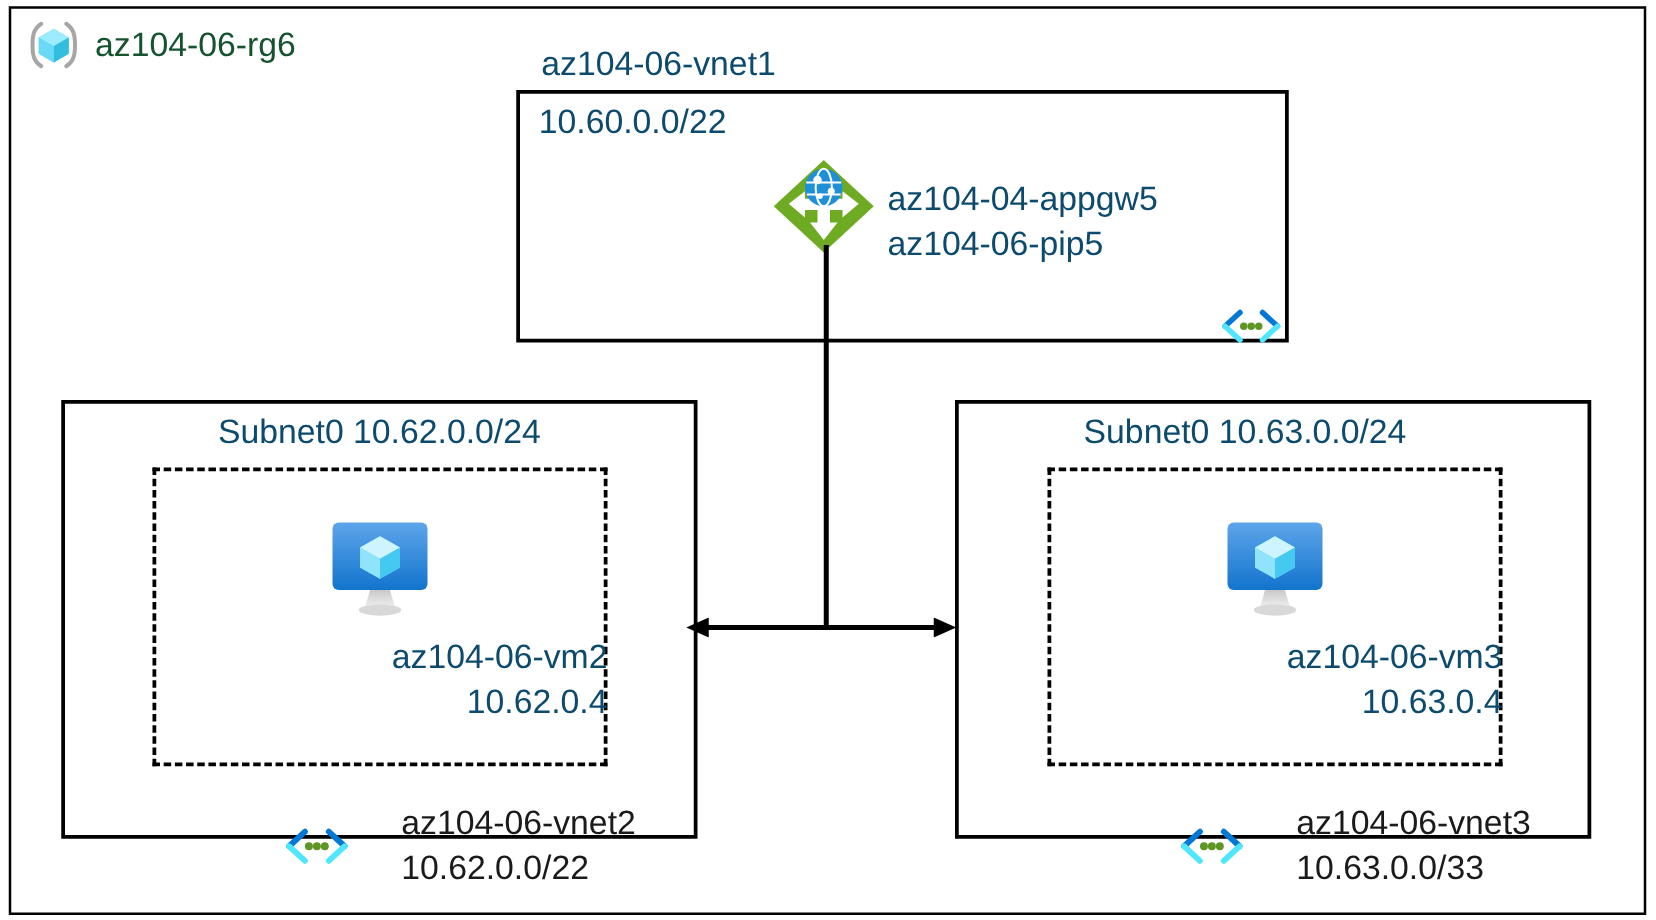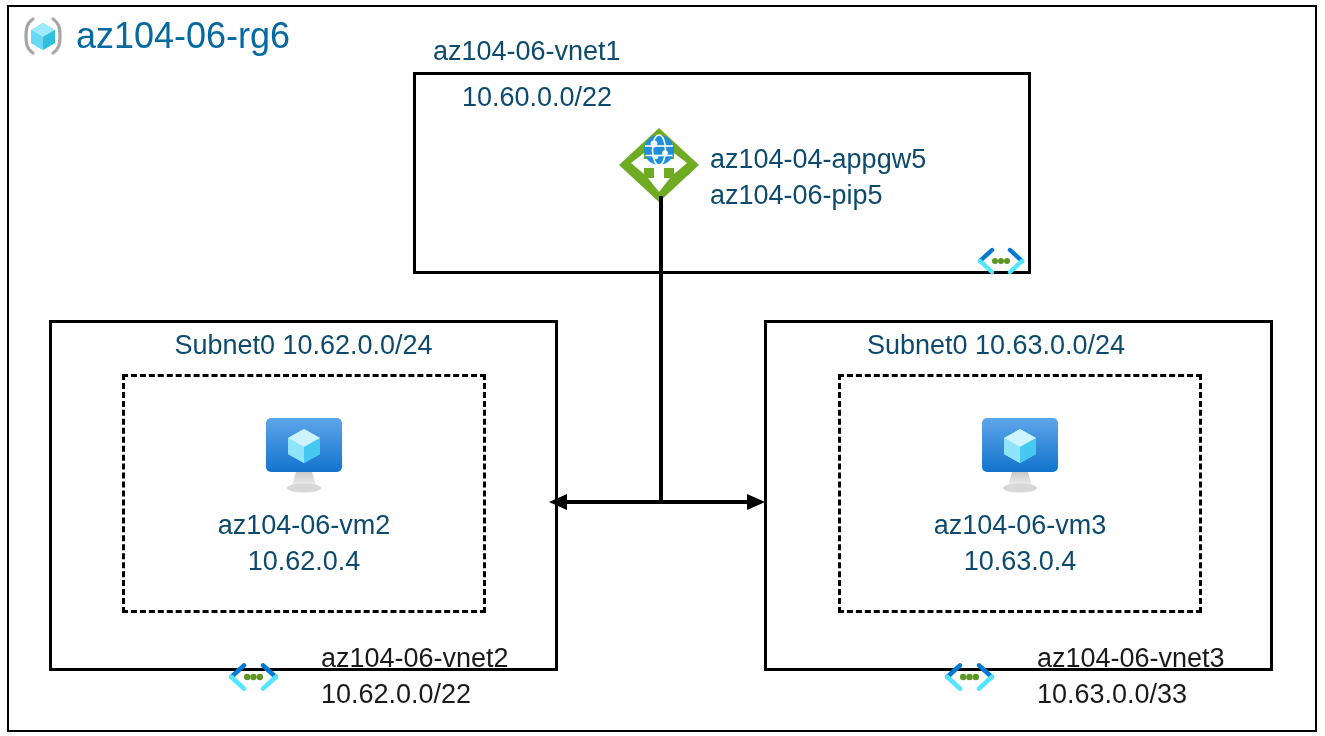--- a/index.html
+++ b/index.html
@@ -31,22 +31,22 @@
   }
   .rg-header {
     position: absolute;
     left: 22px;
     top: 16px;
     display: flex;
     align-items: center;
     gap: 12px;
   }
   .rg-title {
-    font-size: 36px;
-    color: #0369a1;
+    font-size: 27px;
+    color: #14532d;
     white-space: nowrap;
     line-height: 1;
   }
 
   
   .box {
     position: absolute;
     border: 3px solid #000000;
     box-sizing: border-box;
     background: transparent;
@@ -67,31 +67,31 @@
   .lbl {
     position: absolute;
     font-size: 27px;
     line-height: 1.12;
     color: #0c4a6e;
     white-space: nowrap;
   }
   .lbl-center { text-align: center; }
 
   .vnet1-title   { left: 433px; top: 36px; }
-  .vnet1-cidr    { left: 431px; top: 82px; margin-left: 31px; }
+  .vnet1-cidr    { left: 431px; top: 82px; }
 
   .appgw-labels  { left: 710px; top: 142px; }
   .appgw-labels div { line-height: 1.32; }
 
   .subnet-title-left  { left: 49px;  top: 330px; width: 509px; }
   .subnet-title-right { left: 764px; top: 330px; width: 464px; }
 
   .vm-labels-left  { left: 122px; top: 508px; width: 364px; }
   .vm-labels-right { left: 838px; top: 508px; width: 364px; }
-  .vm-labels-left div, .vm-labels-right div { line-height: 1.32; }
+  .vm-labels-left div, .vm-labels-right div { line-height: 1.32; text-align: right; }
 
   
   .vnet-badge {
     position: absolute;
     display: flex;
     align-items: center;
     gap: 30px;
   }
   .vnet-badge .vnet-texts {
     margin-left: 10px;

